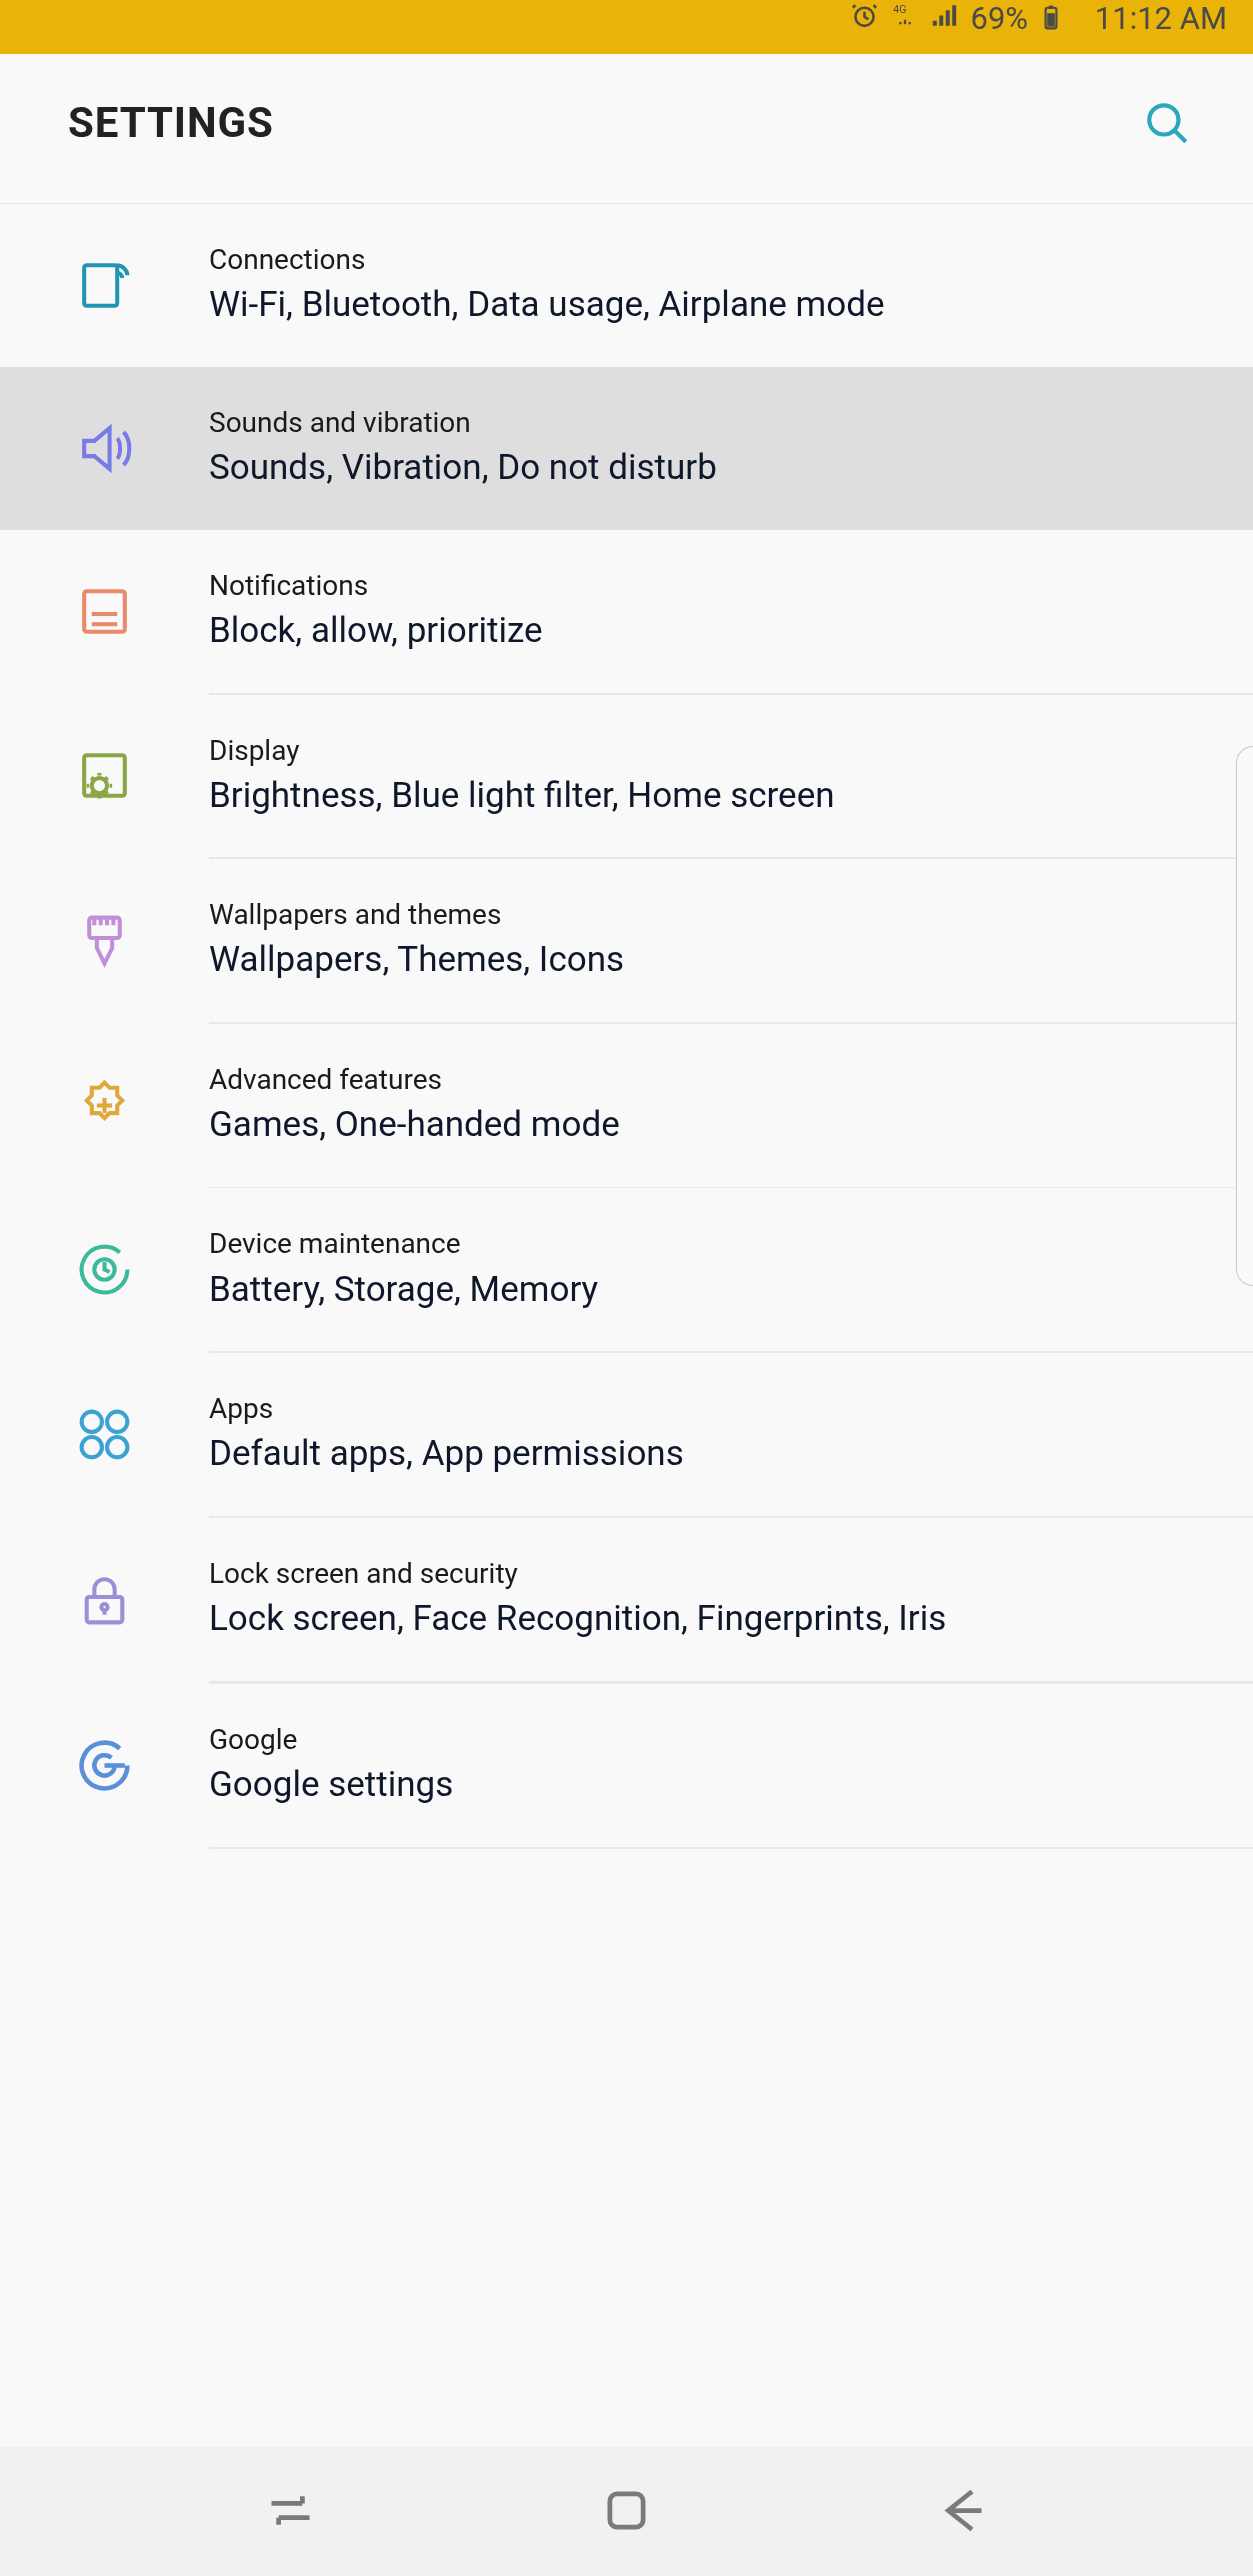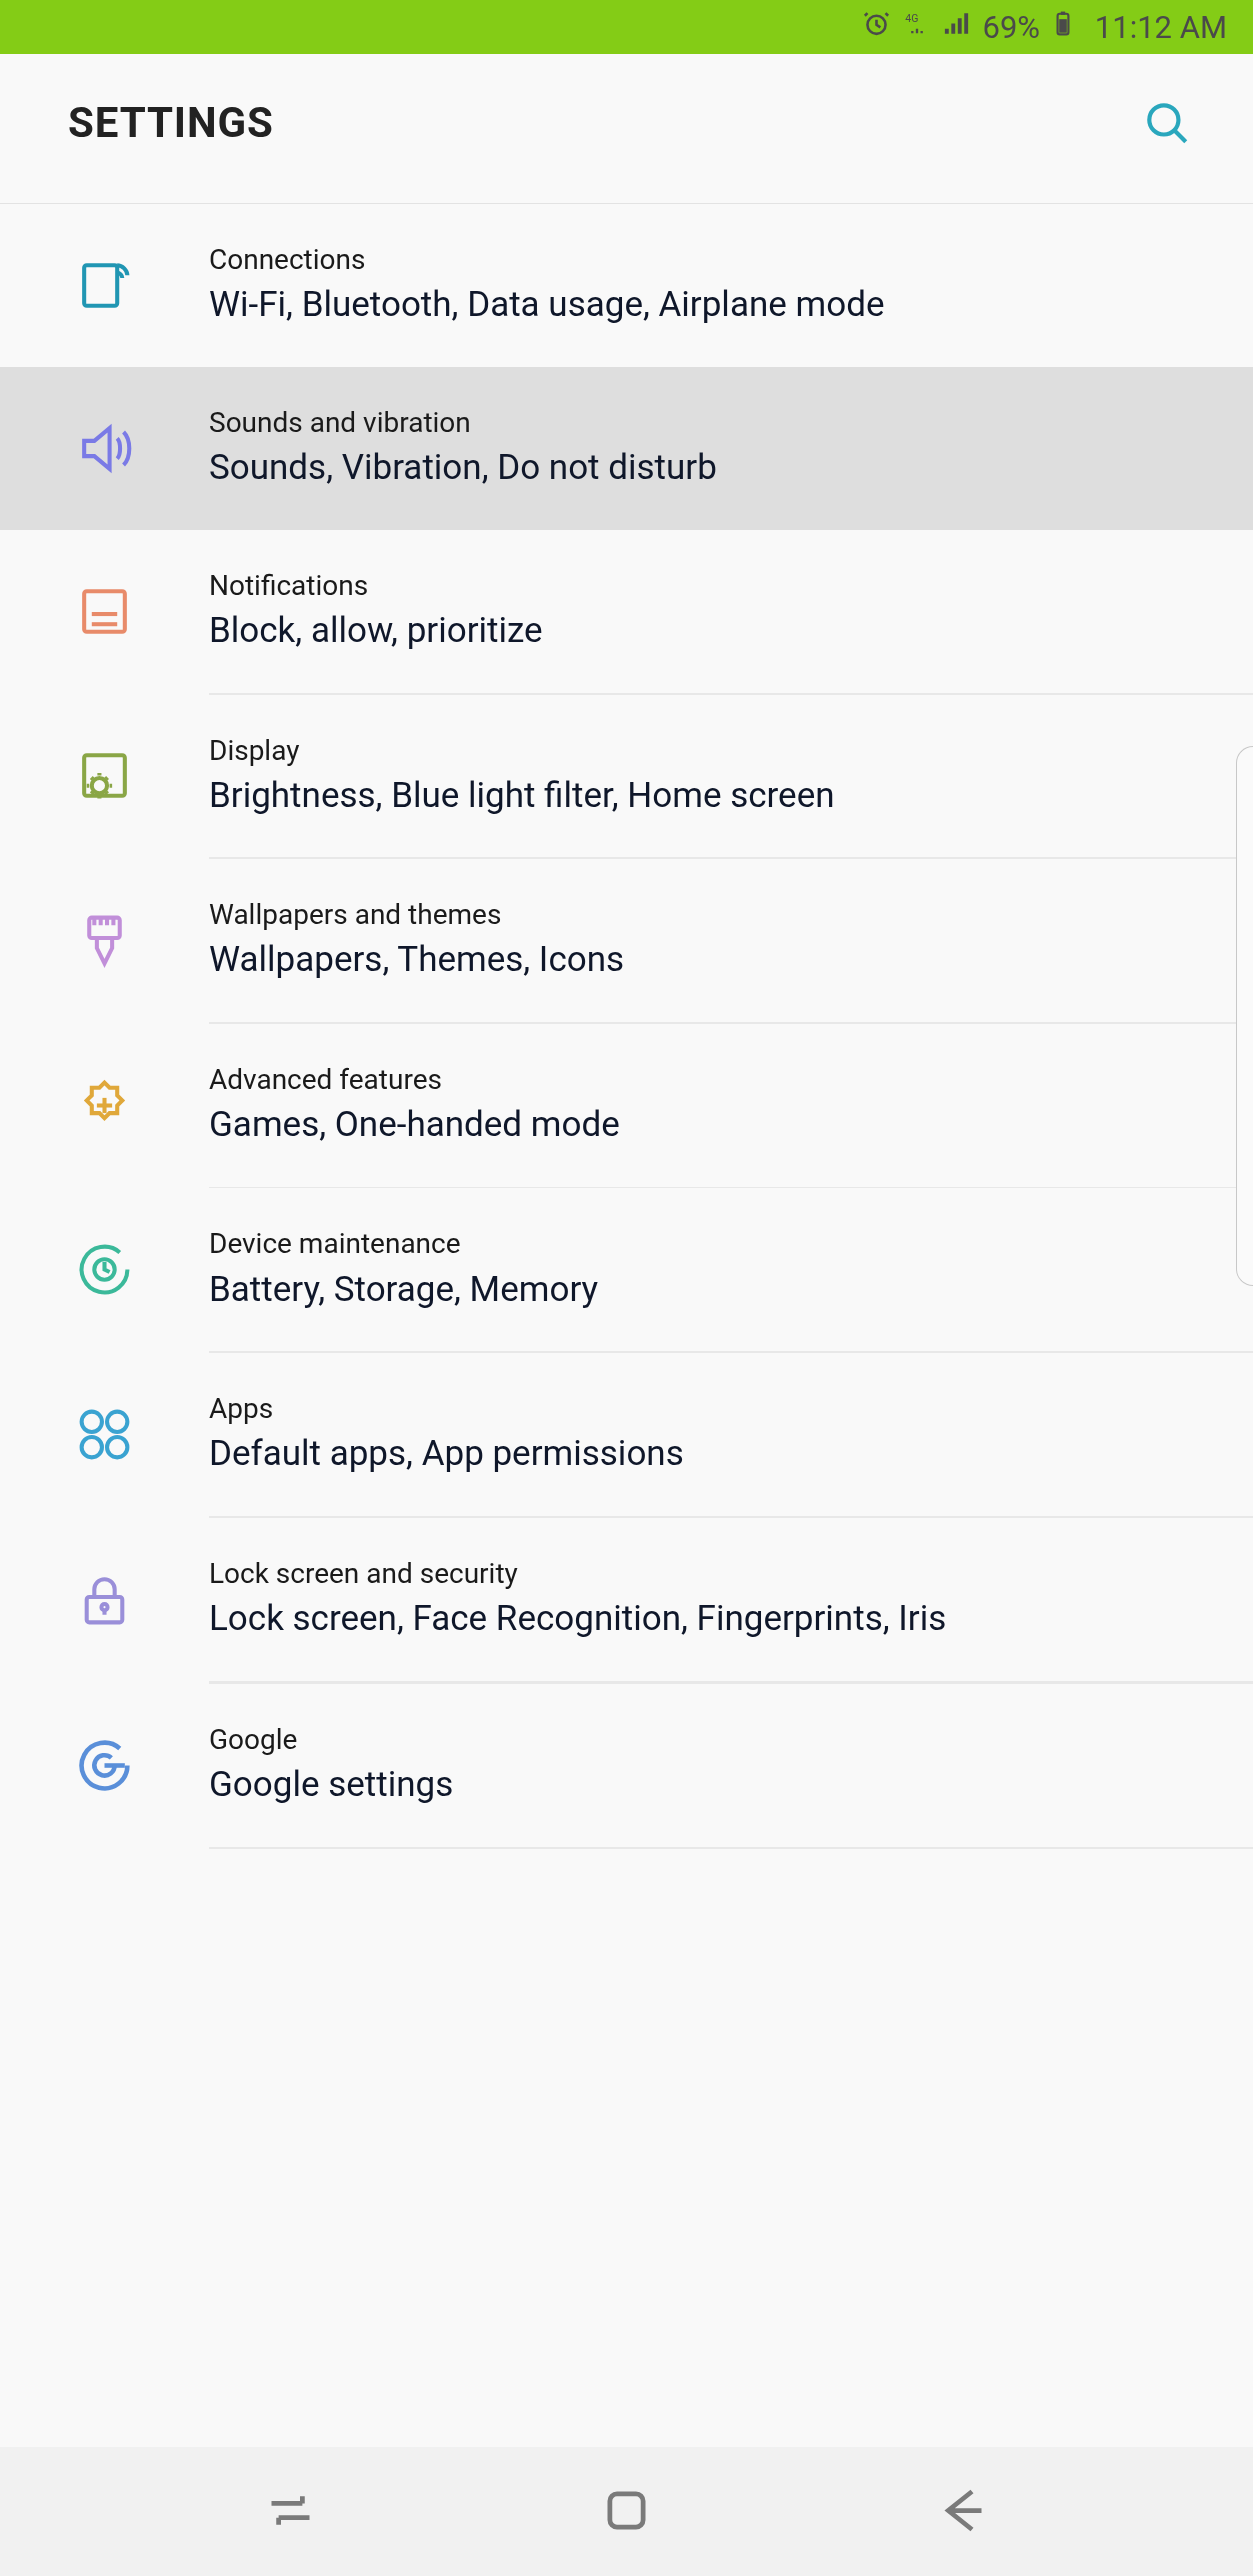--- a/index.html
+++ b/index.html
@@ -2,29 +2,28 @@
 <html style="font-size:14px"><head>
 <meta charset="utf-8">
 <style>
   * { margin: 0; padding: 0; box-sizing: border-box; }
   html, body { width: 1253px; height: 2576px; font-family: -apple-system, Roboto, "Helvetica Neue", Arial, sans-serif; background: #f9f9f9; overflow: hidden; }
 
   .status-bar {
     height: 54px;
     display: flex;
     justify-content: flex-end;
-    align-items: center;
     padding: 0 26px 0 0;
     gap: 10.4px;
     font-size: 31px;
     color: #4a4a4a;
-    background: #84cc16;
+    background: #eab308;
   }
   .status-bar .pct { font-size: 31px; color:#4a4a4a; }
-  .status-bar .time { font-size: 31px; color:#4a4a4a; margin-left: 8px;}
+  .status-bar .time { font-size: 31px; color:#4a4a4a; margin-left: 20px;}
 
   .app-header {
     display: flex;
     align-items: flex-start;
     justify-content: space-between;
     padding: 44px 61px 52px 68px;
     background: #f9f9f9;
     border-bottom: 1.7px solid #e3e3e3;
   }
   .app-header .title {

